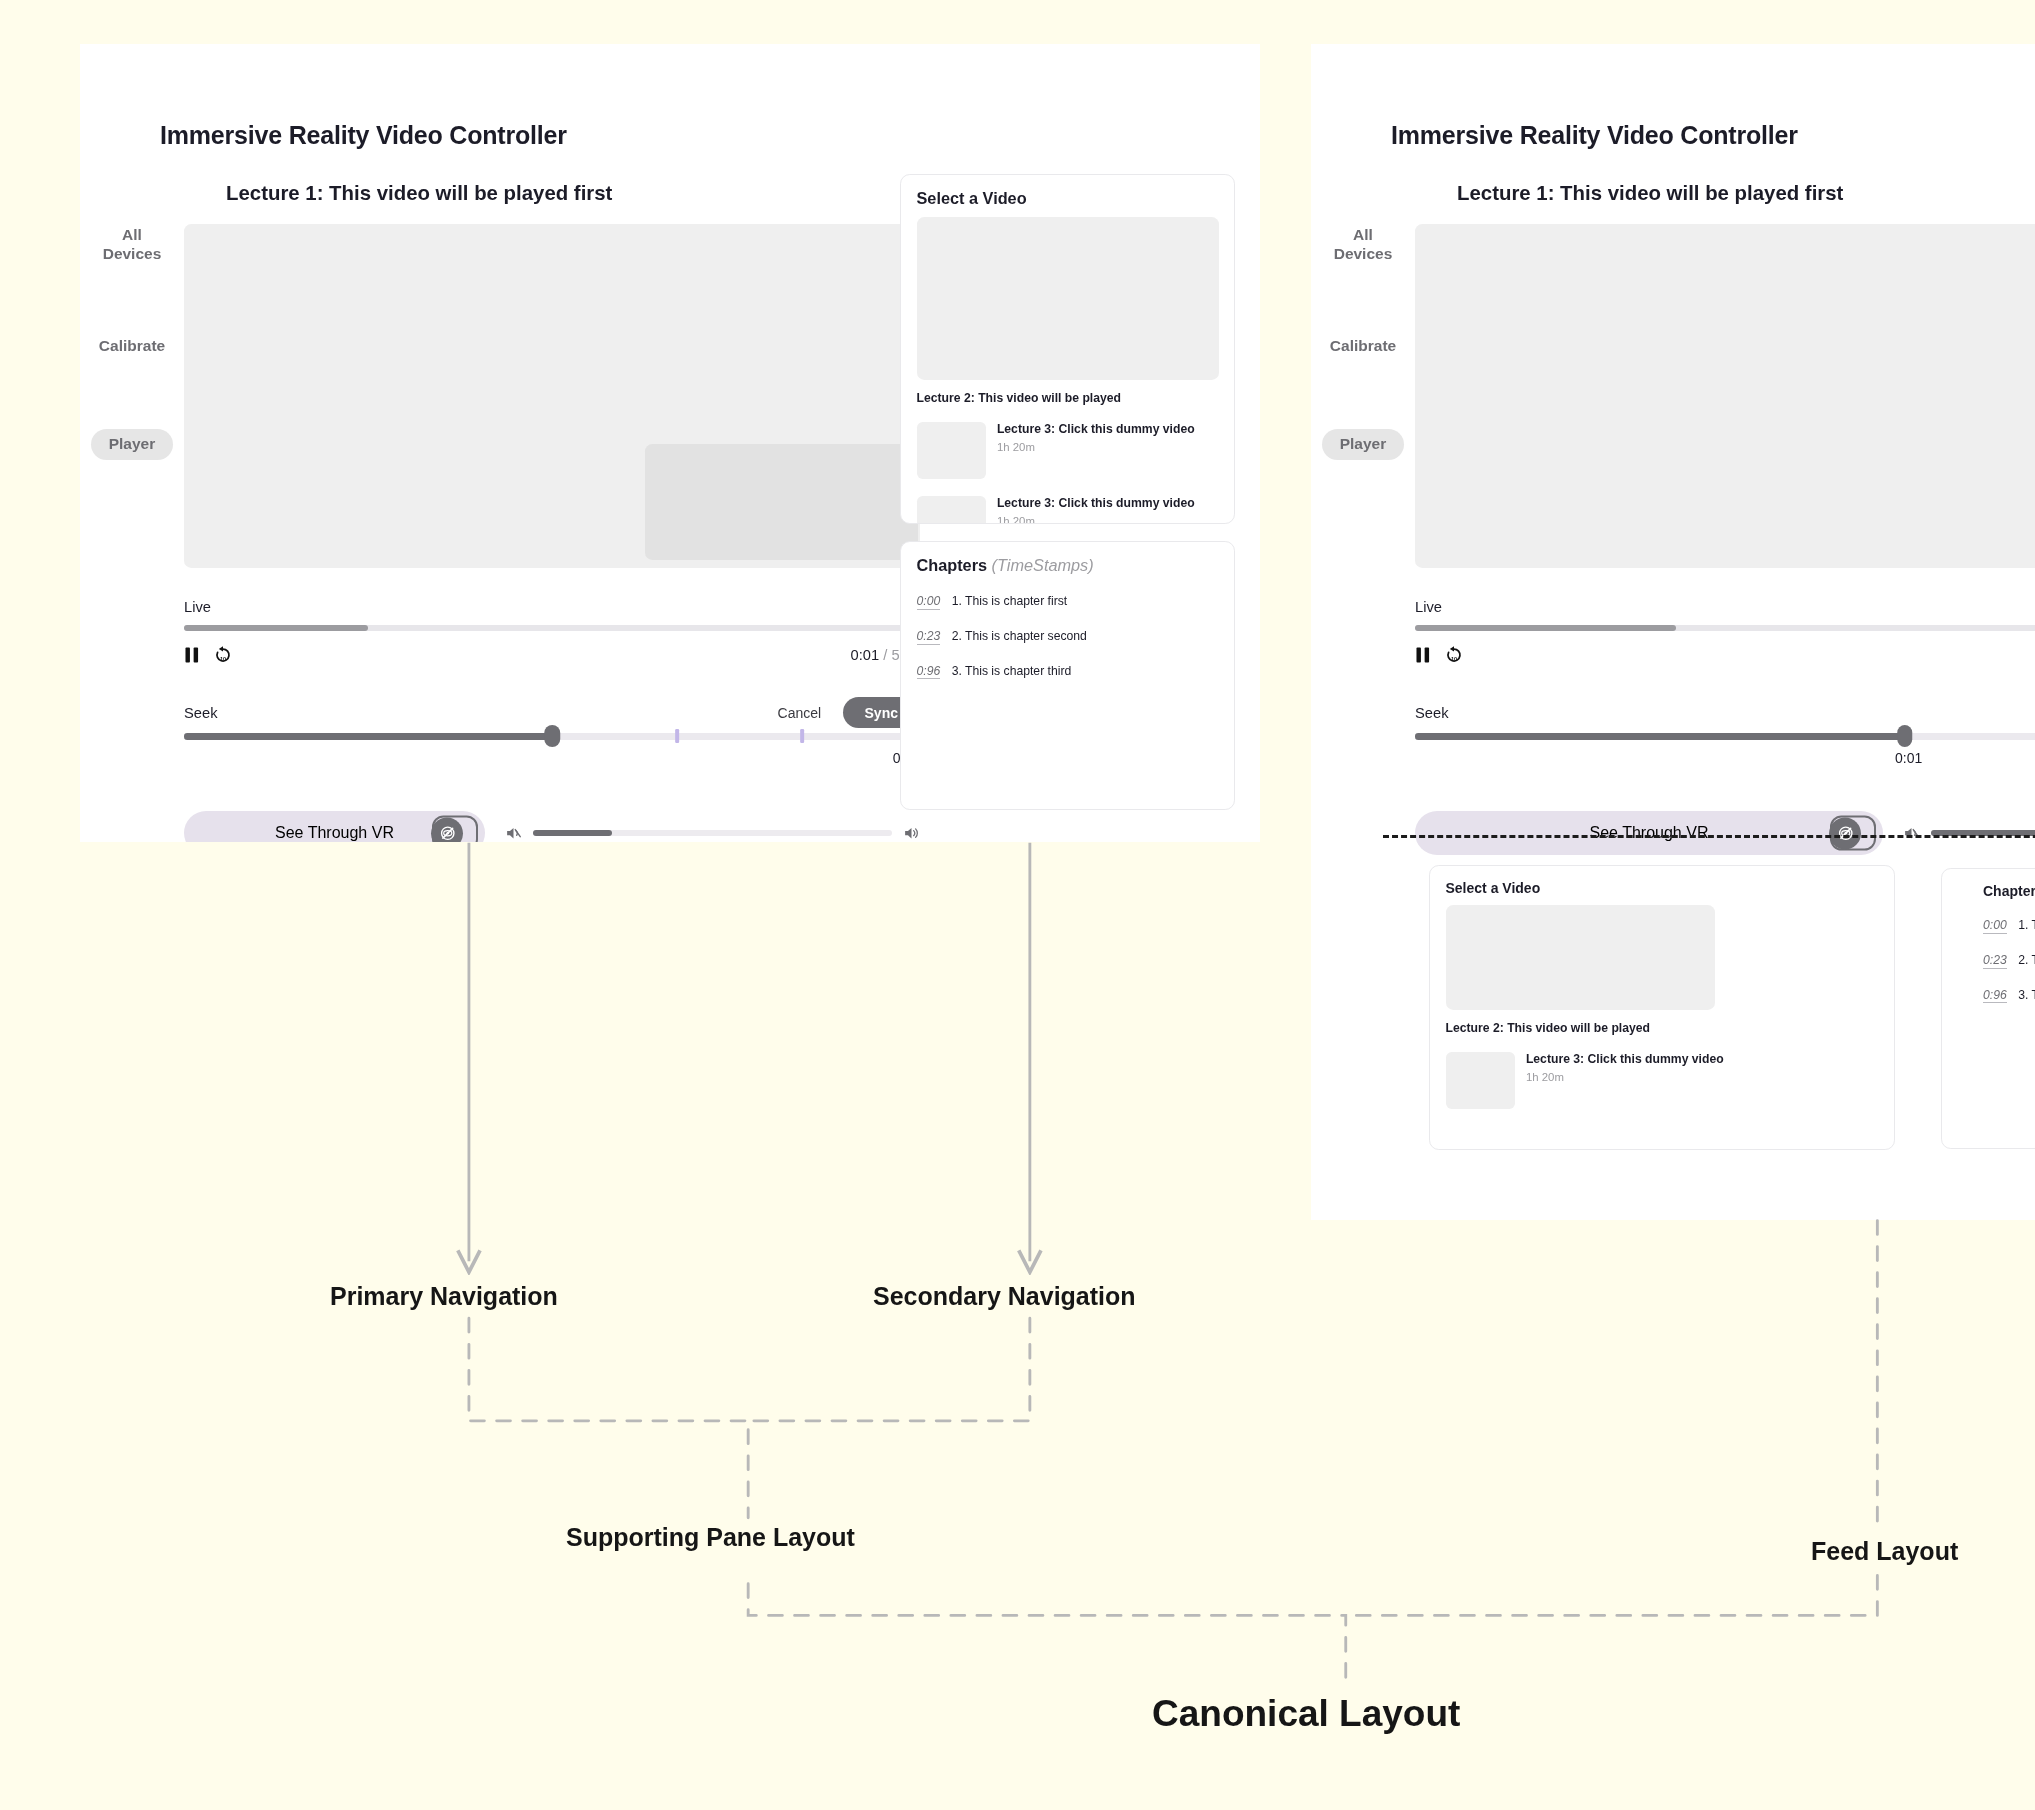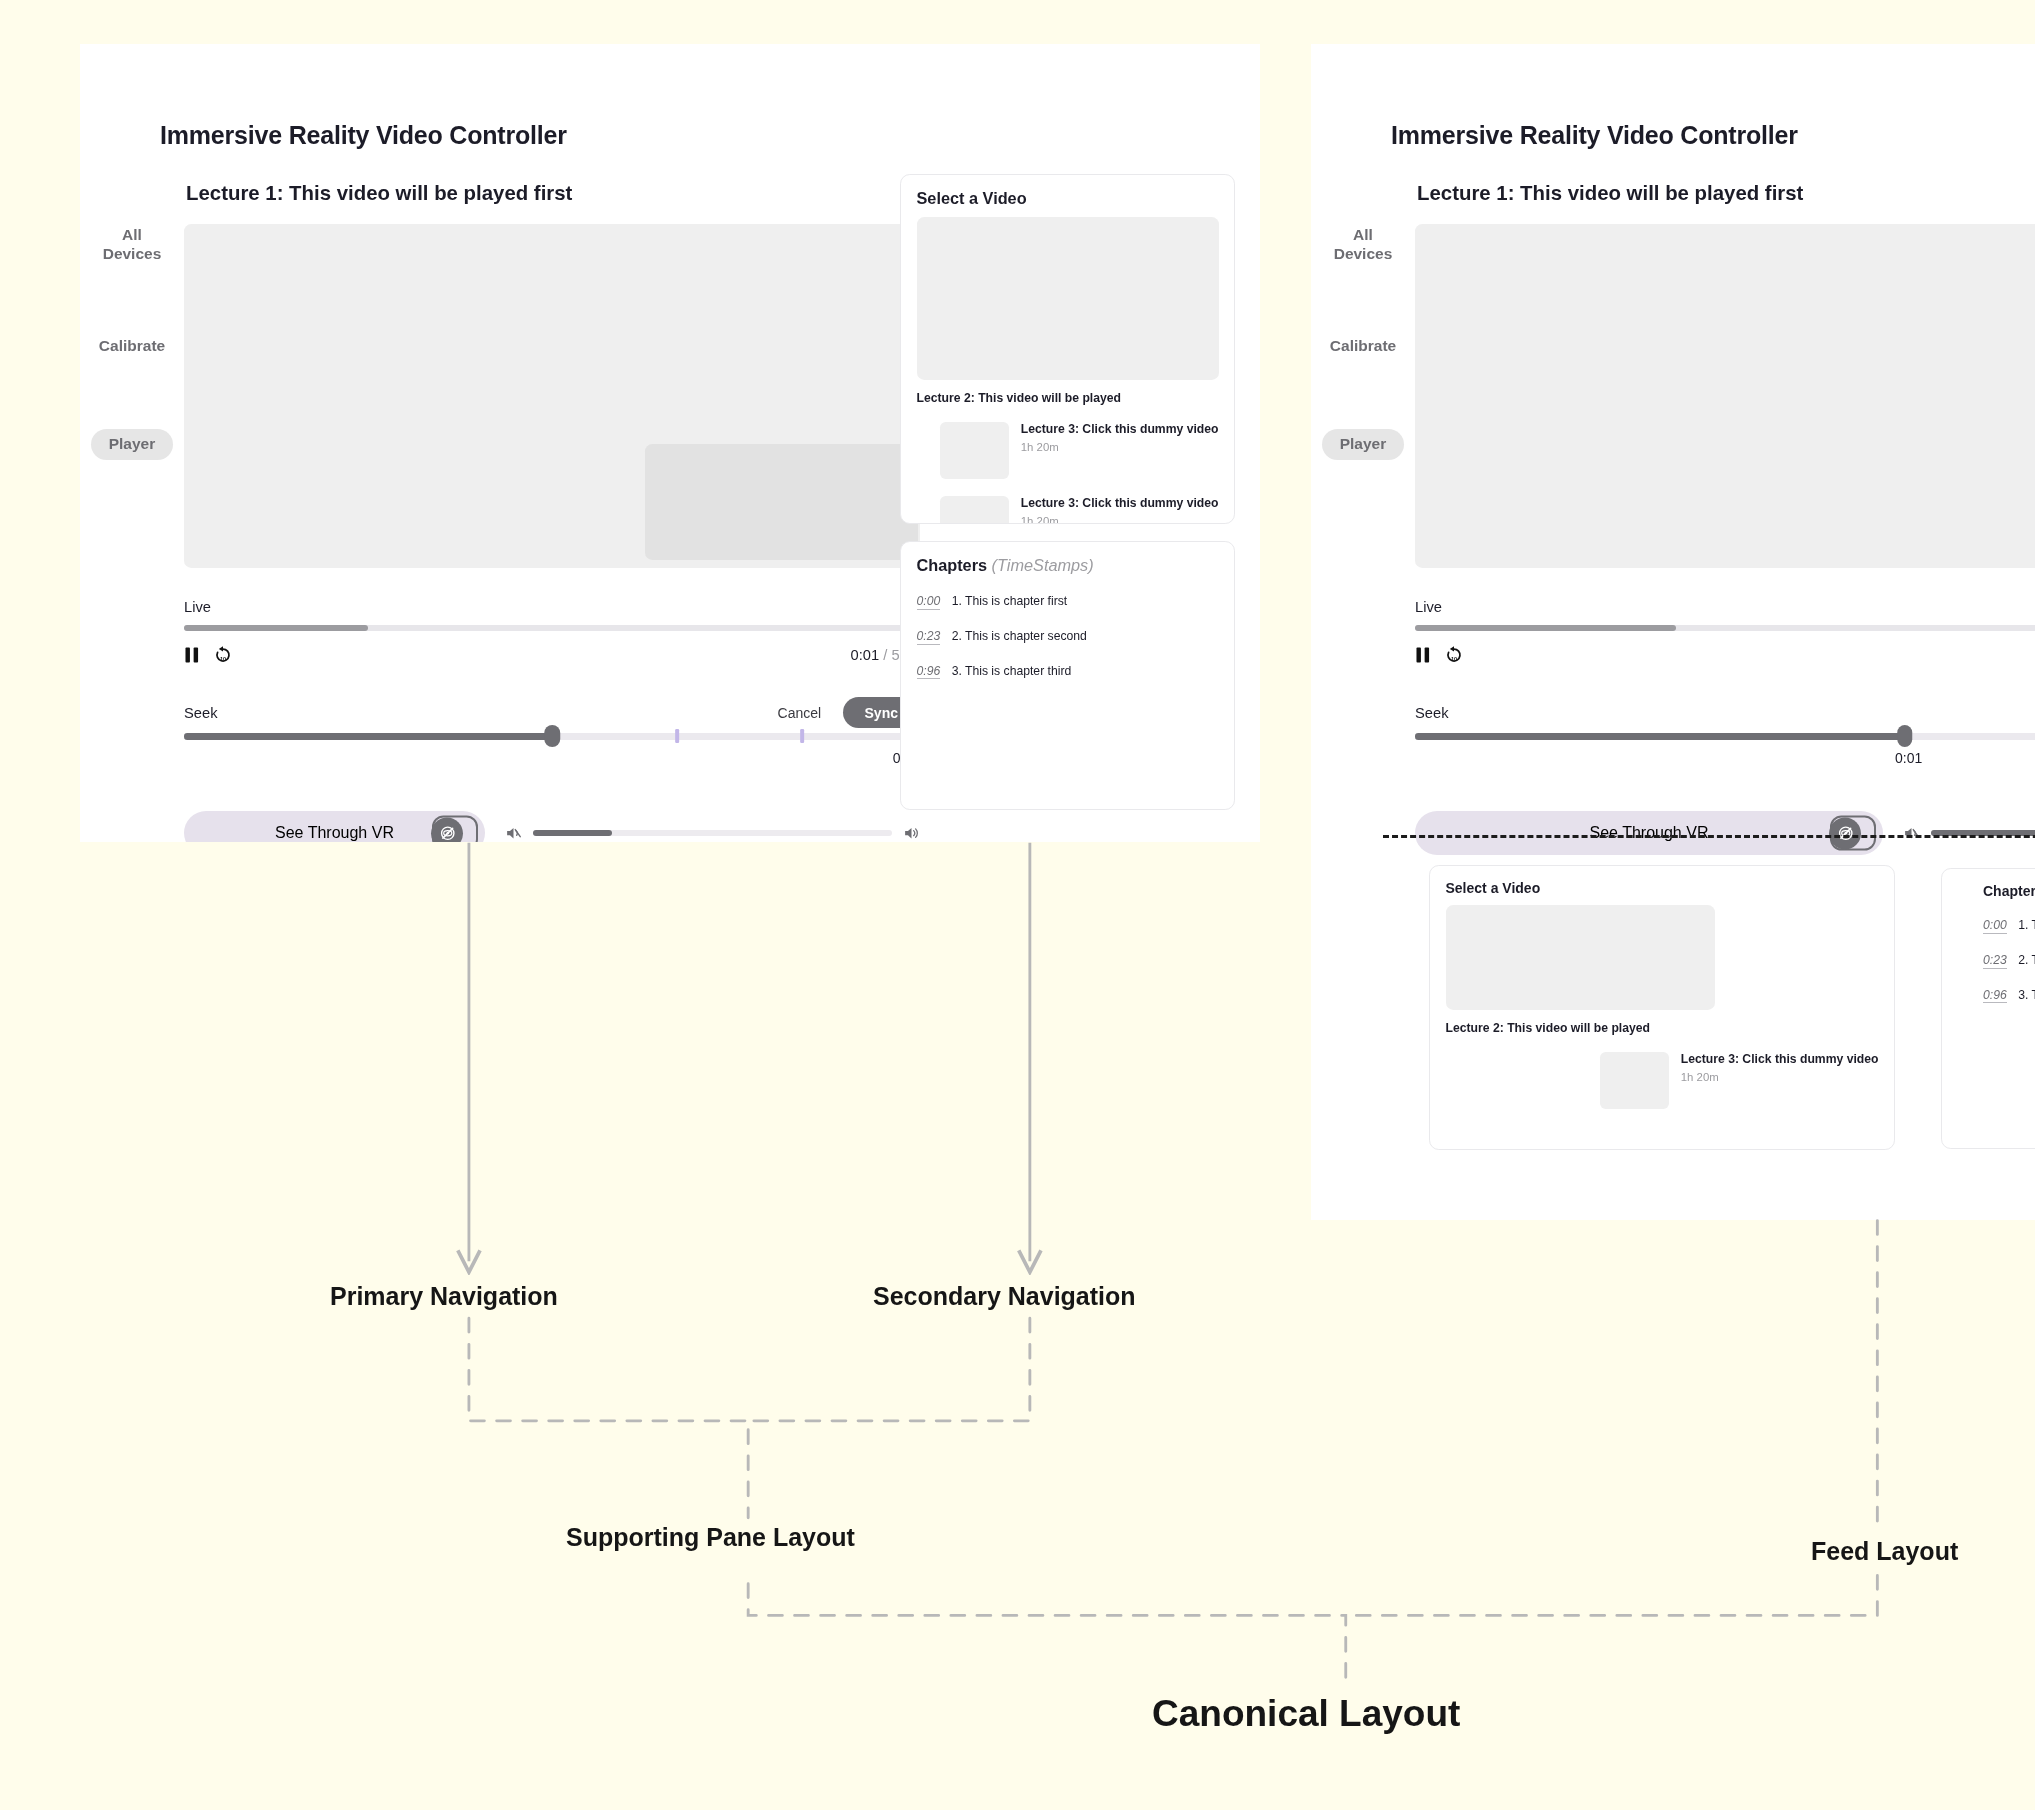--- a/index.html
+++ b/index.html
@@ -21,21 +21,21 @@
   #card-right { left: 1311px; top: 44px;  width: 1180px; height: 1176px; }
 
   .app-title {
     font-size: 25px; font-weight: 700; color: #1C1C28;
     letter-spacing: -0.2px;
   }
   #card-left  .app-title { position:absolute; left: 80px; top: 77px; }
   #card-right .app-title { position:absolute; left: 80px; top: 77px; }
 
   .lecture-title {
-    font-size: 20.4px; font-weight: 600; color: #1C1C28;
+    font-size: 20.4px; font-weight: 600; color: #1C1C28; margin-left: 40px;
   }
   #card-left  .lecture-title { position:absolute; left: 106px; top: 138px; }
   #card-right .lecture-title { position:absolute; left: 106px; top: 138px; }
 
   
   .rail { position: absolute; left: 0; top: 182px; width: 104px; }
   .rail-item {
     width: 100%; text-align: center;
     font-size: 15.5px; font-weight: 600; color: #6D6D72;
     line-height: 1.22;
@@ -181,21 +181,21 @@
   .panel-pad { padding: 14px 15.5px; }
   .panel-title { font-size: 16.3px; font-weight: 600; color:#1C1C28; }
   .panel-title .muted { color:#9C9CA0; font-style: italic; font-weight: 500; }
 
   .thumb-big {
     background:#EFEFEF; border-radius: 7.3px;
     width: 100%; height: 163px; margin-top: 9px;
   }
   .thumb-caption { font-size: 12.2px; font-weight:600; color:#1C1C28; margin-top: 10.6px; }
 
-  .video-row { display:flex; align-items:flex-start; gap: 11.4px; margin-top: 17px; justify-content: flex-end; }
+  .video-row { display:flex; align-items:flex-start; gap: 11.4px; margin-top: 17px; }
   .thumb-small { background:#EFEFEF; border-radius: 5.7px; width:69px; height:57px; flex:0 0 auto; }
   .video-row-title { font-size: 12.2px; font-weight: 600; color:#1C1C28; }
   .video-row-meta  { font-size: 11.4px; color:#9C9CA0; margin-top: 5.7px; }
 
   .chapter-row { display:flex; align-items:baseline; gap: 11.4px; margin-top: 19px; }
   .chapter-time {
     font-size: 12.2px; color:#6D6D72;
     border-bottom: 1.2px solid #B9B9BE;
     padding-bottom: 0.8px;
     font-style: italic;

